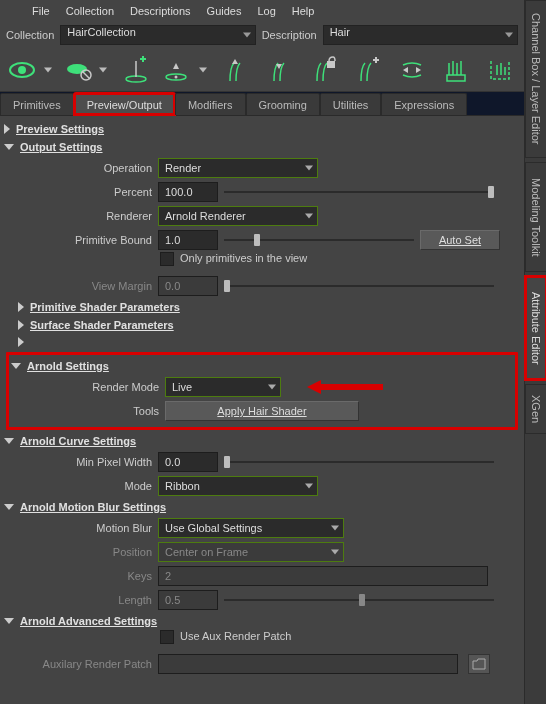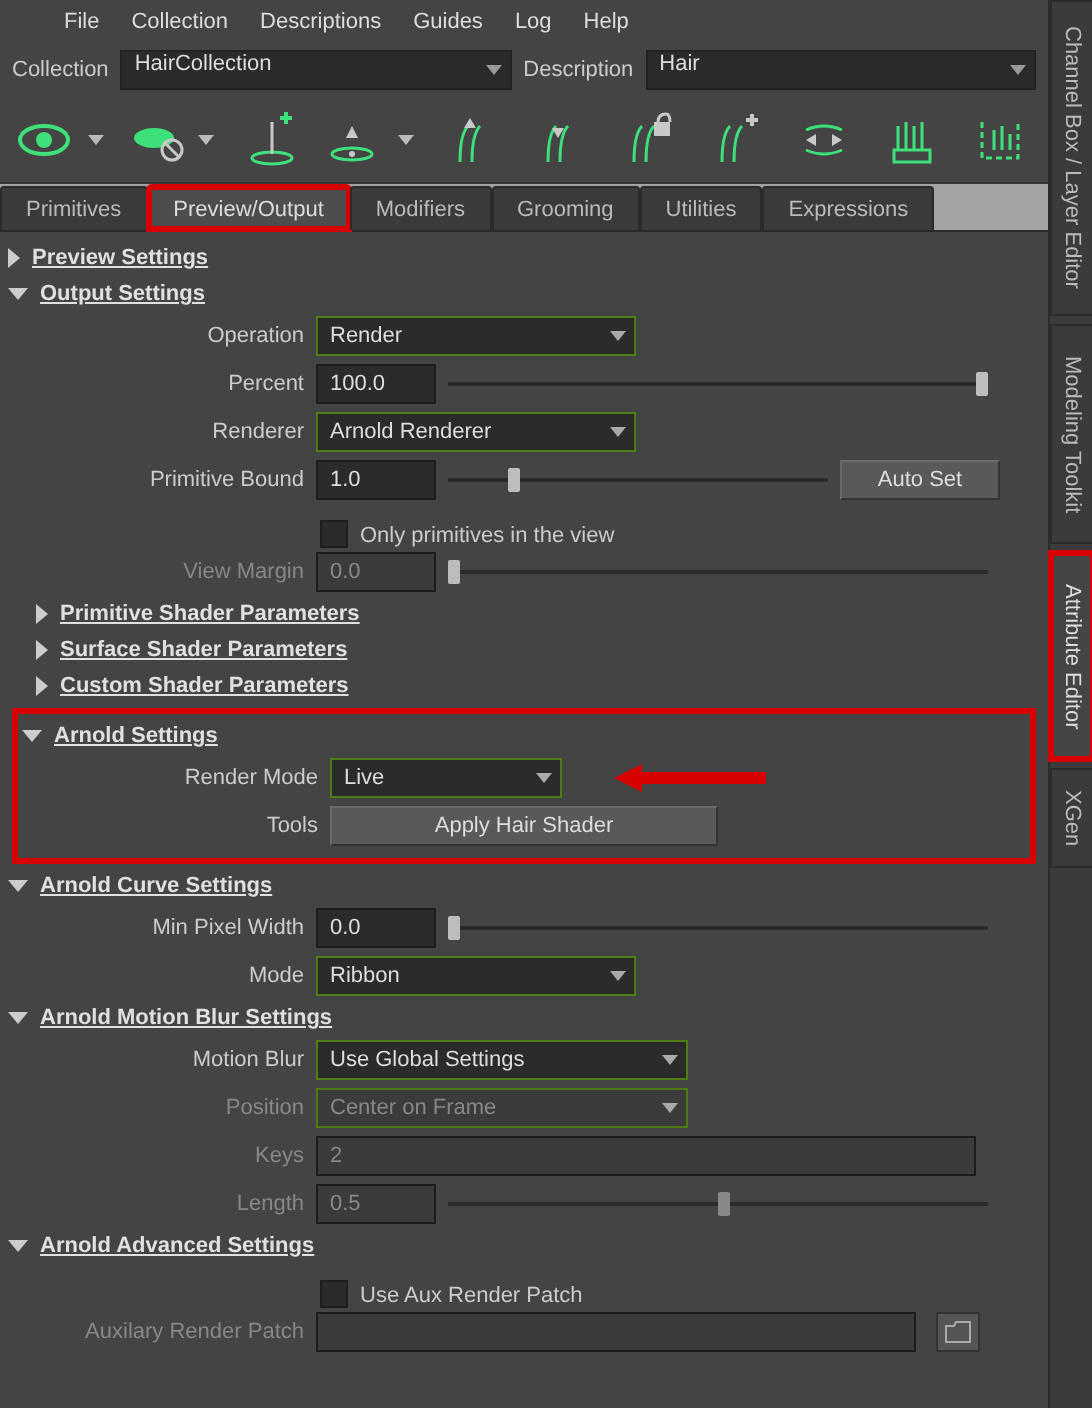--- a/index.html
+++ b/index.html
@@ -66,21 +66,21 @@
   .t-btn.with-dd { width: 54px; justify-content: flex-start; padding-left: 4px; }
   .t-dd-arrow {
     position:absolute; right:4px; top:50%; transform:translateY(-50%);
     width:0;height:0;border-left:4px solid transparent;border-right:4px solid transparent;border-top:5px solid #bbb;
   }
   .tab-row {
     display: flex;
     align-items: flex-end;
     height: 24px;
     border-bottom: 1px solid #2a2a2a;
-    background: #a3a3a3;
+    background: #0f172a;
   }
   .tab {
     padding: 5px 12px 4px 12px;
     background: #3a3a3a;
     color: #bbb;
     border: 1px solid #2a2a2a;
     border-bottom: none;
     border-top-left-radius: 2px;
     border-top-right-radius: 2px;
     margin-right: 0;
@@ -157,34 +157,35 @@
     align-items: center;
   }
   .slider .track {
     height: 2px; background: #2b2b2b; width: 100%;
   }
   .slider .thumb {
     position: absolute; top: 4px; width: 6px; height: 12px;
     background: #bdbdbd; border-radius: 1px;
   }
   .checkbox-row {
-    display: flex; align-items:flex-end; height:22px;
+    display: flex; align-items:flex-start; height:22px;
     padding-left: 158px; gap:6px;
   }
   .checkbox {
     width: 14px; height: 14px; background:#2b2b2b; border:1px solid #1d1d1d;
   }
   .btn {
     background: #595959;
     border: 1px solid #333; border-top-color:#6a6a6a; border-left-color:#6a6a6a;
     height: 20px;
     display: flex; align-items:center; justify-content:center;
     color: #ddd;
     padding: 0 14px;
     cursor: default;
+    text-decoration: underline;
   }
   .btn.wide { width: 194px; }
   .redbox {
     border: 3px solid #d80000;
     border-radius: 1px;
     margin: 2px 4px;
     padding: 2px 0 4px 0;
   }
   .arrow-ann {
     display:inline-block;
@@ -397,21 +398,20 @@
   <div class="section-hdr sub-hdr">
     <span class="tri closed"></span>
     <span>Primitive Shader Parameters</span>
   </div>
   <div class="section-hdr sub-hdr">
     <span class="tri closed"></span>
     <span>Surface Shader Parameters</span>
   </div>
   <div class="section-hdr sub-hdr">
     <span class="tri closed"></span>
-    <span>Custom Shader Parameters</span>
   </div>
 
   <div class="redbox">
     <div class="section-hdr">
       <span class="tri open"></span>
       <span>Arnold Settings</span>
     </div>
     <div class="field-row">
       <span class="flabel">Render Mode</span>
       <div class="dropdown" style="width:116px">

